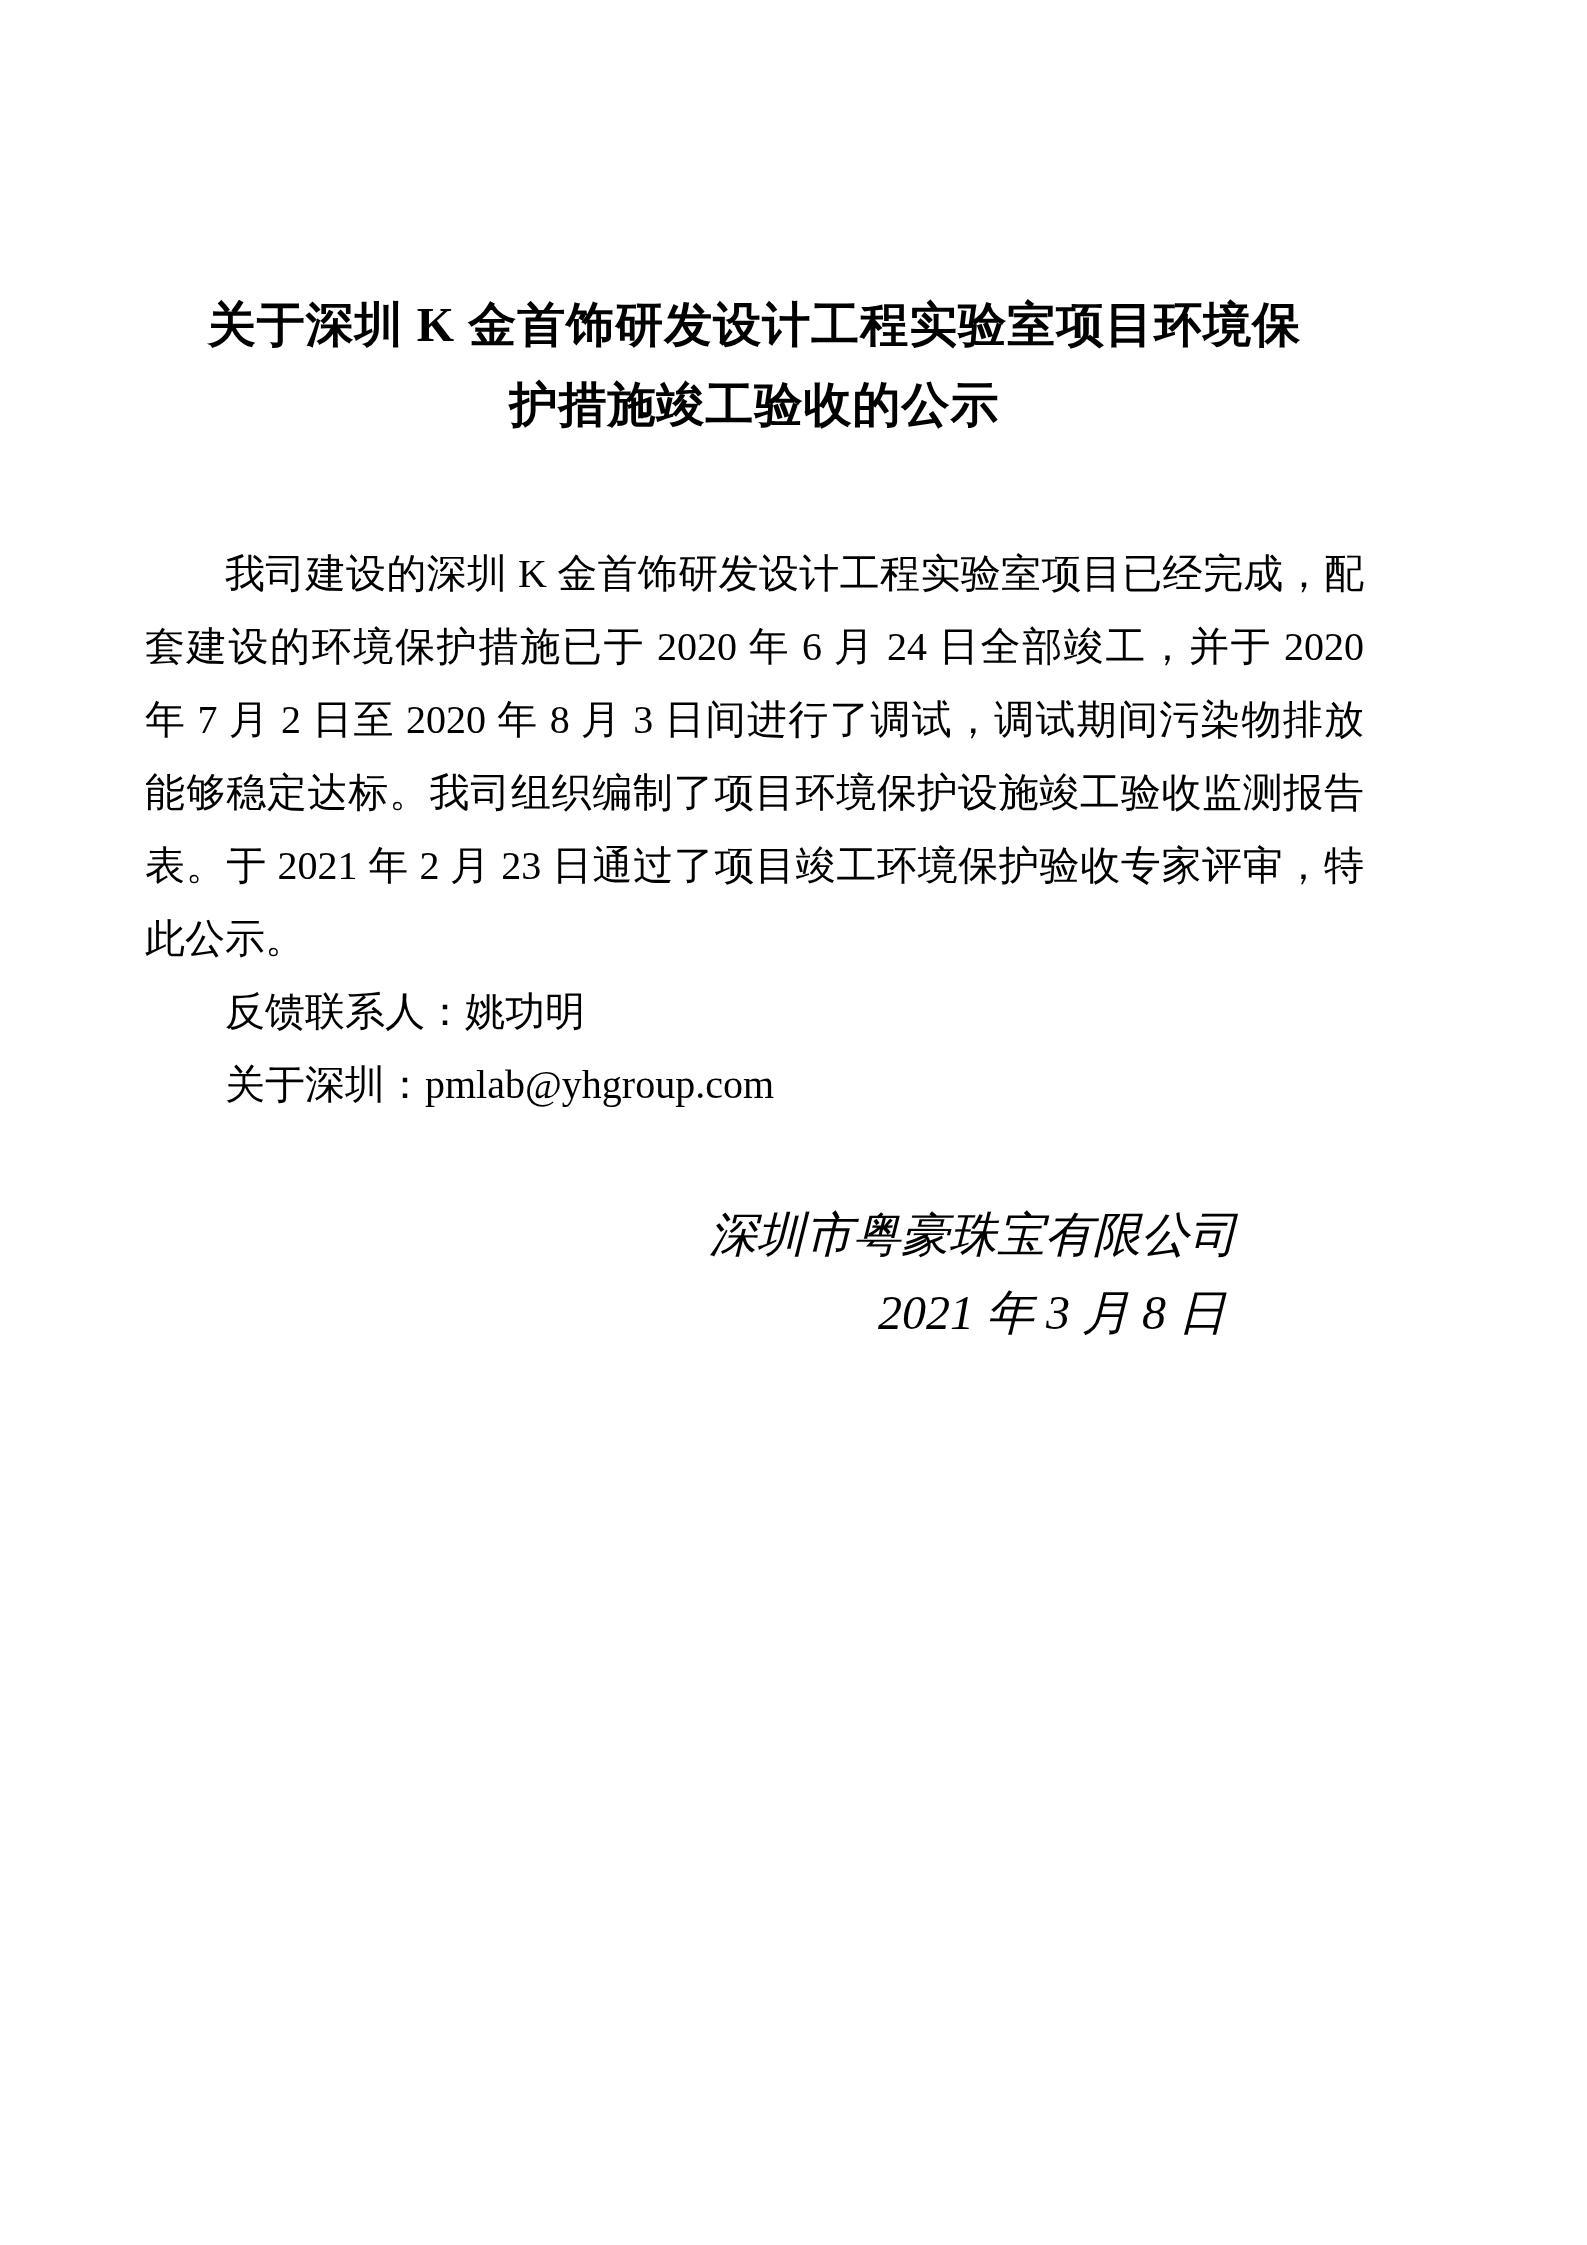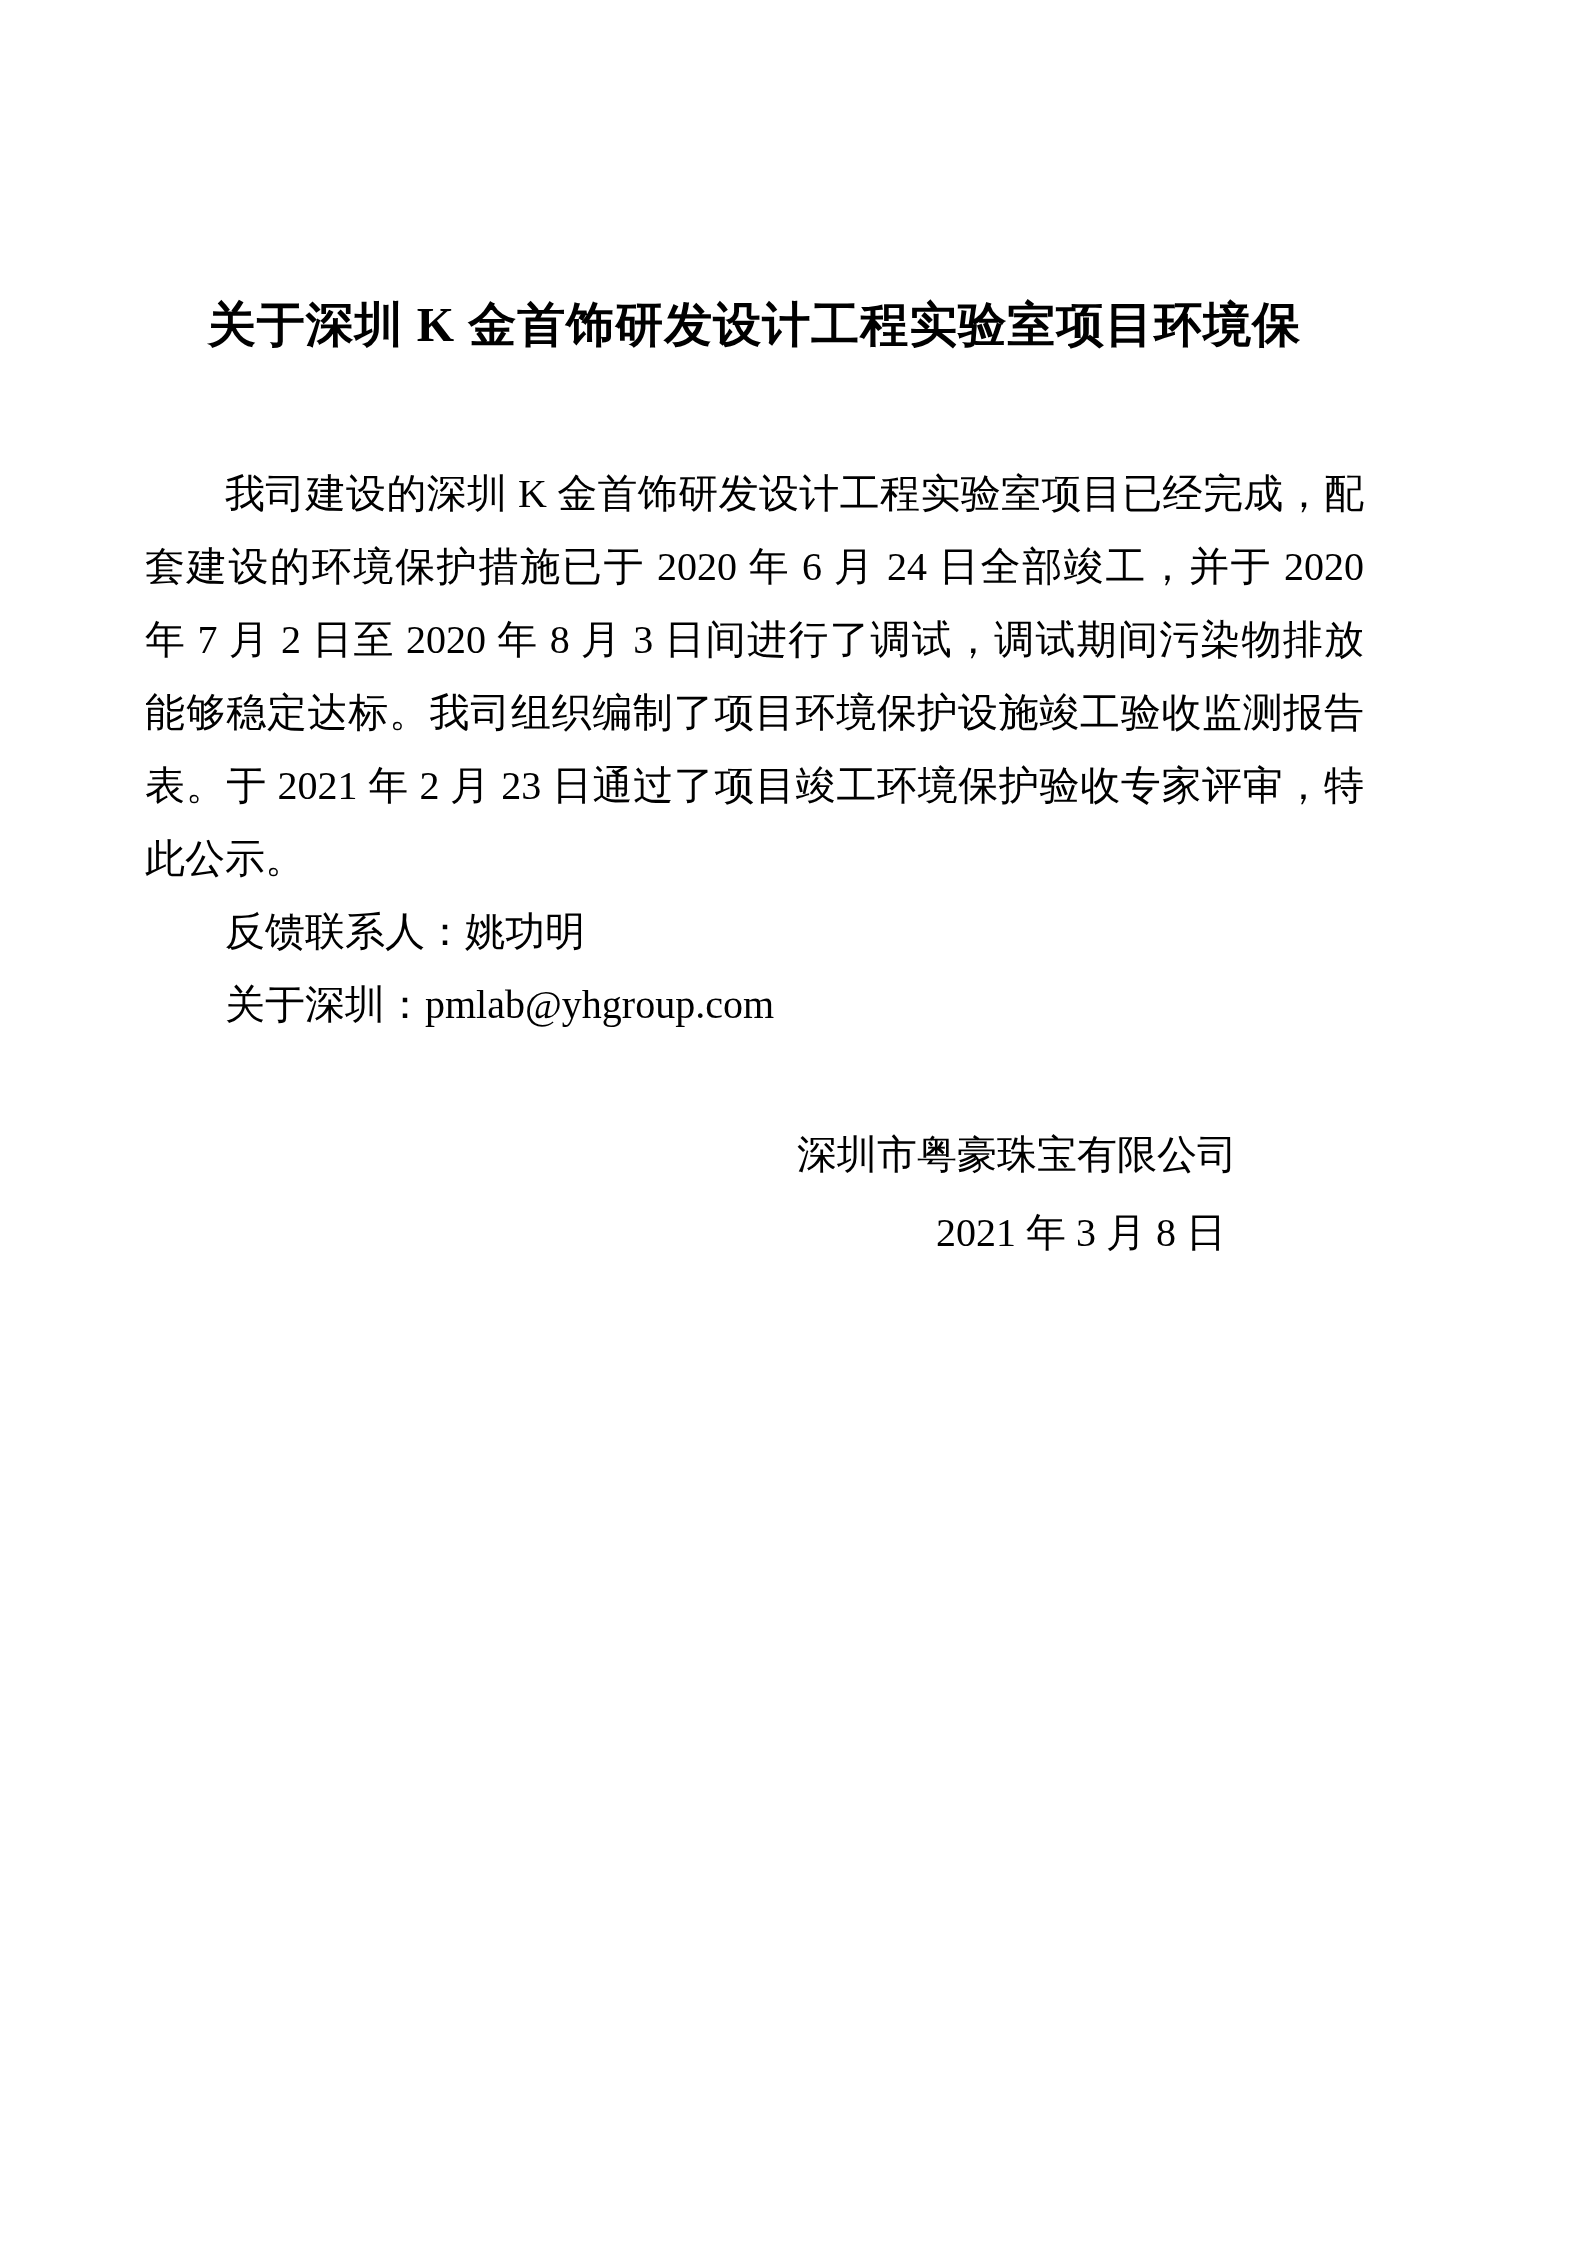--- a/index.html
+++ b/index.html
@@ -31,39 +31,41 @@
     font-size: 40px;
     line-height: 73px;
   }
   .doc-body p {
     text-indent: 2em;
     text-align: justify;
     text-justify: inter-ideograph;
   }
   .signature {
     margin-top: 78px;
-    font-size: 40px;
+    font-size: 48px;
     line-height: 72px;
+    font-style: italic;
   }
   .signature .sig-line {
     text-align: right;
     padding-right: 127px;
   }
   .signature .sig-date {
     margin-top: 6px;
     padding-right: 138px;
   }
 </style>
 </head>
 <body>
 
 <div class="page">
 
   <div class="doc-title">
     <div>关于深圳 K 金首饰研发设计工程实验室项目环境保</div>
+    <div>护措施竣工验收的公示</div>
   </div>
 
   <div class="doc-body">
     <p>我司建设的深圳 K 金首饰研发设计工程实验室项目已经完成，配套建设的环境保护措施已于 2020 年 6 月 24 日全部竣工，并于 2020 年 7 月 2 日至 2020 年 8 月 3 日间进行了调试，调试期间污染物排放能够稳定达标。我司组织编制了项目环境保护设施竣工验收监测报告表。于 2021 年 2 月 23 日通过了项目竣工环境保护验收专家评审，特此公示。</p>
     <p>反馈联系人：姚功明</p>
     <p>关于深圳：pmlab@yhgroup.com</p>
   </div>
 
   <div class="signature">
     <div class="sig-line">深圳市粤豪珠宝有限公司</div>

